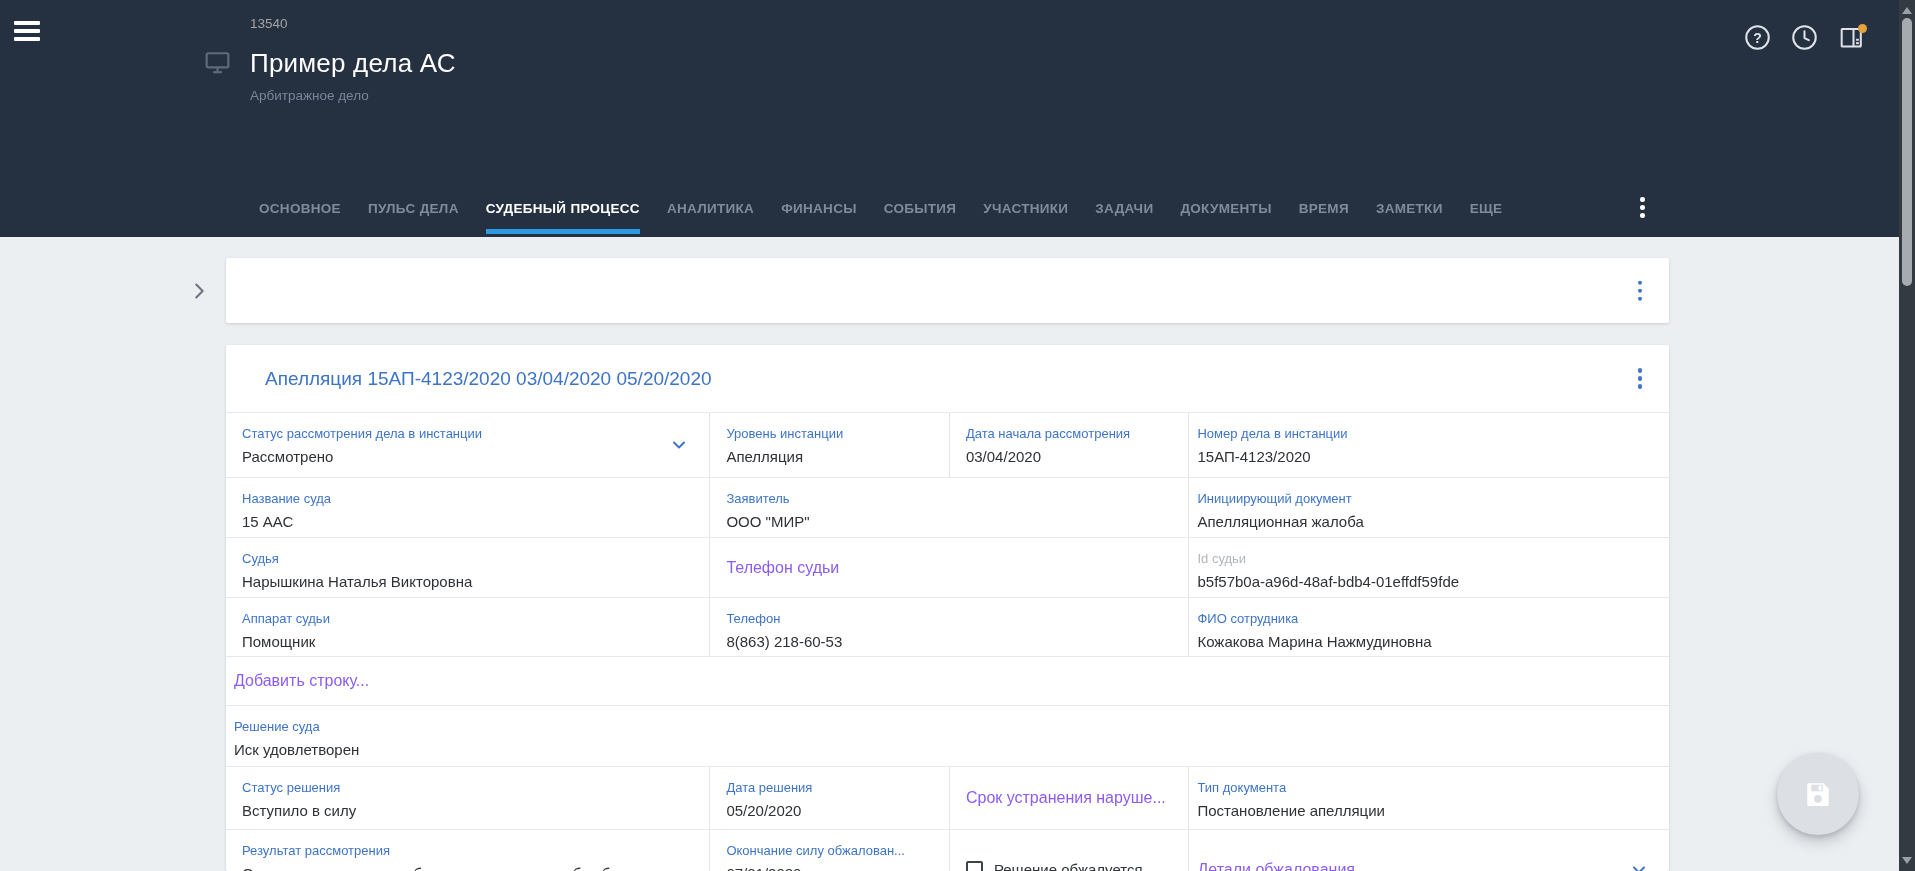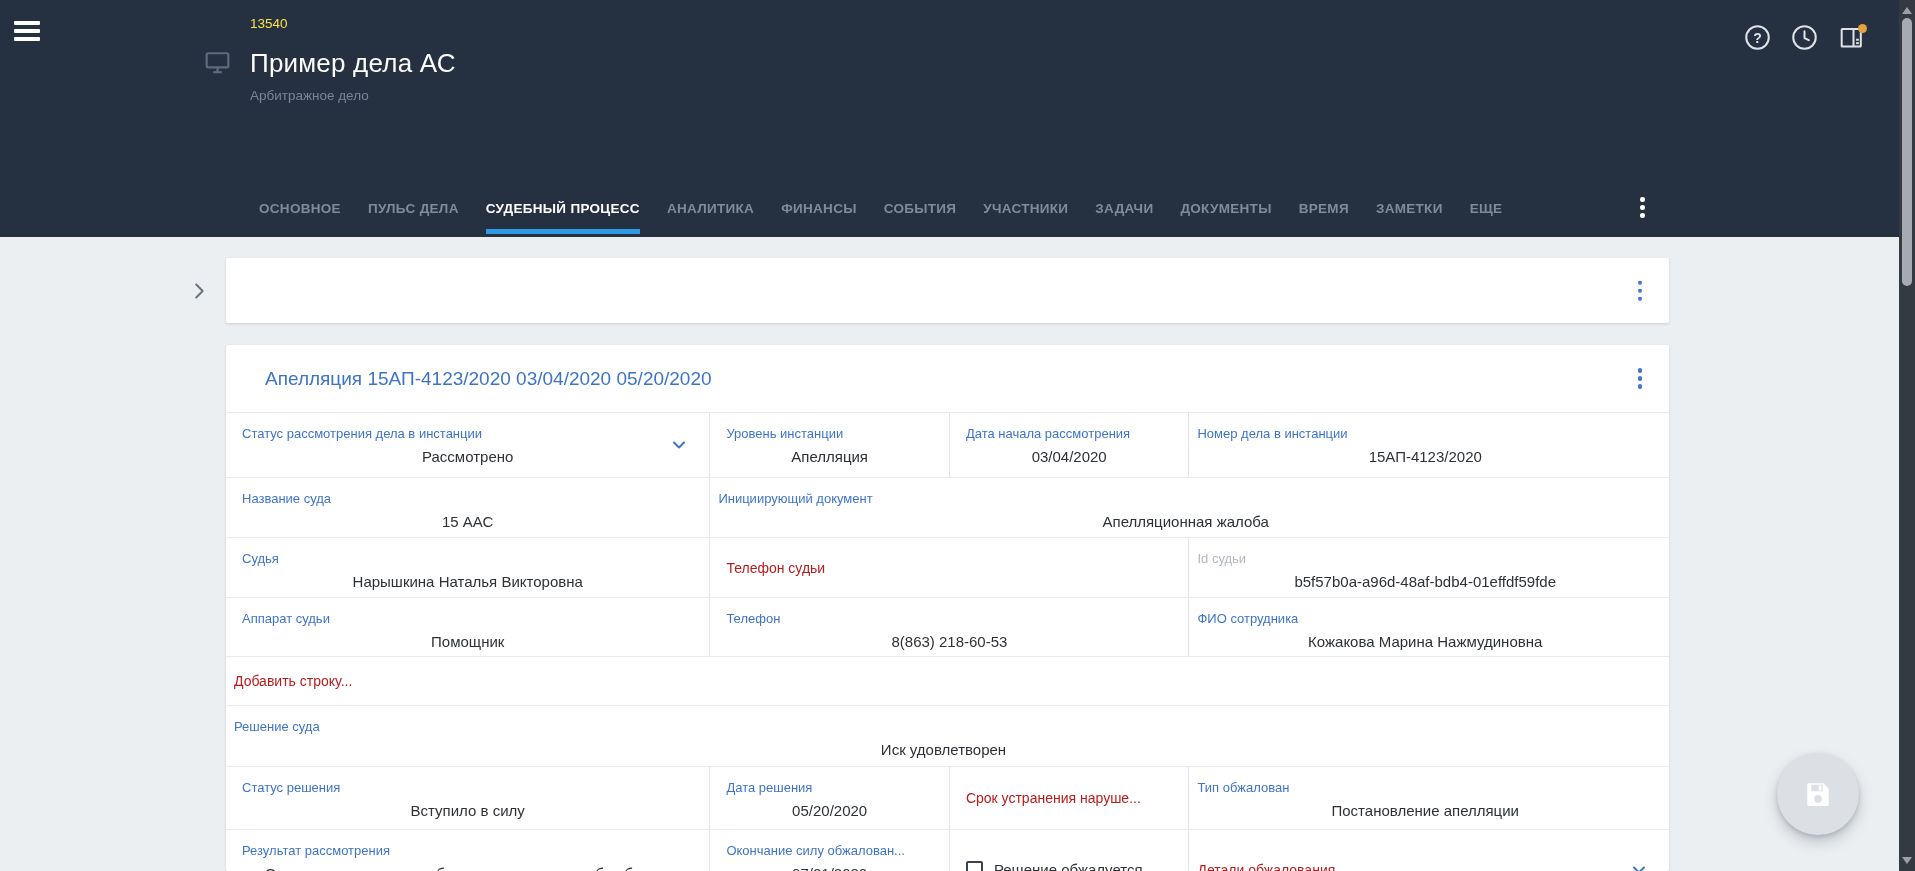--- a/index.html
+++ b/index.html
@@ -4,21 +4,21 @@
 <style>
   * { margin:0; padding:0; box-sizing:border-box; }
   html,body { width:1915px; height:871px; overflow:hidden; }
   .screen { position:relative; width:1915px; height:871px; background:#eceff1;
             font-family:"Liberation Sans", sans-serif; overflow:hidden; }
 
   
   .appbar { position:absolute; left:0; top:0; width:1915px; height:237px; background:#253140; }
   .hamburger { position:absolute; left:14px; top:21px; width:26px; height:20px; cursor:pointer; }
   .hamburger i { display:block; width:26px; height:3.5px; background:#fff; border-radius:1px; margin-bottom:4.5px; }
-  .case-id { position:absolute; left:250px; top:16px; font-size:13.5px; color:#fde047; }
+  .case-id { position:absolute; left:250px; top:16px; font-size:13.5px; color:#a3a3a3; }
   .monitor-icon { position:absolute; left:204px; top:50px; }
   .app-title { position:absolute; left:250px; top:48px; font-size:26px; color:#fdfdfd; letter-spacing:.2px;text-align:right; }
   .app-subtitle { position:absolute; left:250px; top:88px; font-size:13.5px; color:#79859a; }
   .appbar-actions { position:absolute; left:1744px; top:24px; display:flex; gap:20px; }
   .action-ic { width:27px; height:27px; cursor:pointer; position:relative; }
 
   
   .tabbar { position:absolute; left:250px; bottom:3px; display:flex; gap:27px; align-items:flex-end;margin-left:9px; }
   .tab { font-size:13.5px; font-weight:bold; letter-spacing:.3px; color:#7e8b9a; text-transform:uppercase;
          padding-bottom:13px; border-bottom:5px solid transparent; cursor:pointer; white-space:nowrap; }
@@ -41,23 +41,23 @@
   .card-title-row .vdots { cursor:pointer; }
 
   
   .row { display:flex; border-top:1px solid #e7e9ec; }
   .h65{height:65px} .h60{height:60px} .h59{height:59px} .h49{height:49px} .h61{height:61px} .h63{height:63px} .h80{height:80px}
   .cell { position:relative; padding:13px 16px 0 16px; overflow:hidden; }
   .cell + .cell { border-left:1px solid #e3e6e9; }
   .w-l { width:33.5%; } .w-s { width:16.6%; } .w-m { width:33.2%; } .fill { flex:1;padding-left:8px; }
   .lbl { font-size:13px; color:#3e74c8; margin-bottom:7px; white-space:nowrap; overflow:hidden; }
   .lbl.muted { color:#b2b7bf; }
-  .val { font-size:15px; color:#2e3236; white-space:nowrap; overflow:hidden;text-align:center; }
+  .val { font-size:15px; color:#2e3236; white-space:nowrap; overflow:hidden; }
   .cell.centered { display:flex; align-items:center; padding-top:0; }
-  .ph { font-size:14px; color:#b91c1c; white-space:nowrap; }
+  .ph { font-size:16px; color:#8b5cf6; white-space:nowrap; }
   .chev-abs { position:absolute; right:20px; top:50%; transform:translateY(-50%); cursor:pointer; line-height:0; }
   .checkbox { width:17px; height:17px; border:2px solid #3d434b; border-radius:2px; background:#fff;
               margin-right:11px; flex:none; cursor:pointer; }
   .check-label { font-size:15px; color:#2e3236; white-space:nowrap; }
 
   
   .fab { position:absolute; left:1777px; top:753px; width:82px; height:82px; border-radius:50%;
          background:#dce0e4; box-shadow:0 7px 14px rgba(90,100,110,.30), 0 2px 4px rgba(90,100,110,.25);
          display:flex; align-items:center; justify-content:center; cursor:pointer; border:none; }
 
@@ -186,20 +186,24 @@
         <div class="lbl">Номер дела в инстанции</div>
         <div class="val">15АП-4123/2020</div>
       </div>
     </div>
 
     <div class="row h60">
       <div class="cell w-l">
         <div class="lbl">Название суда</div>
         <div class="val">15 ААС</div>
       </div>
+      <div class="cell w-m">
+        <div class="lbl">Заявитель</div>
+        <div class="val">ООО "МИР"</div>
+      </div>
       <div class="cell fill">
         <div class="lbl">Инициирующий документ</div>
         <div class="val">Апелляционная жалоба</div>
       </div>
     </div>
 
     <div class="row h60">
       <div class="cell w-l">
         <div class="lbl">Судья</div>
         <div class="val">Нарышкина Наталья Викторовна</div>
@@ -247,21 +251,21 @@
         <div class="val">Вступило в силу</div>
       </div>
       <div class="cell w-s">
         <div class="lbl">Дата решения</div>
         <div class="val">05/20/2020</div>
       </div>
       <div class="cell w-s centered">
         <div class="ph">Срок устранения наруше...</div>
       </div>
       <div class="cell fill">
-        <div class="lbl">Тип обжалован</div>
+        <div class="lbl">Тип документа</div>
         <div class="val">Постановление апелляции</div>
       </div>
     </div>
 
     <div class="row h80">
       <div class="cell w-l">
         <div class="lbl">Результат рассмотрения</div>
         <div class="val">Оставить решение суда без изменения, а жалобу - без у...</div>
       </div>
       <div class="cell w-s">

